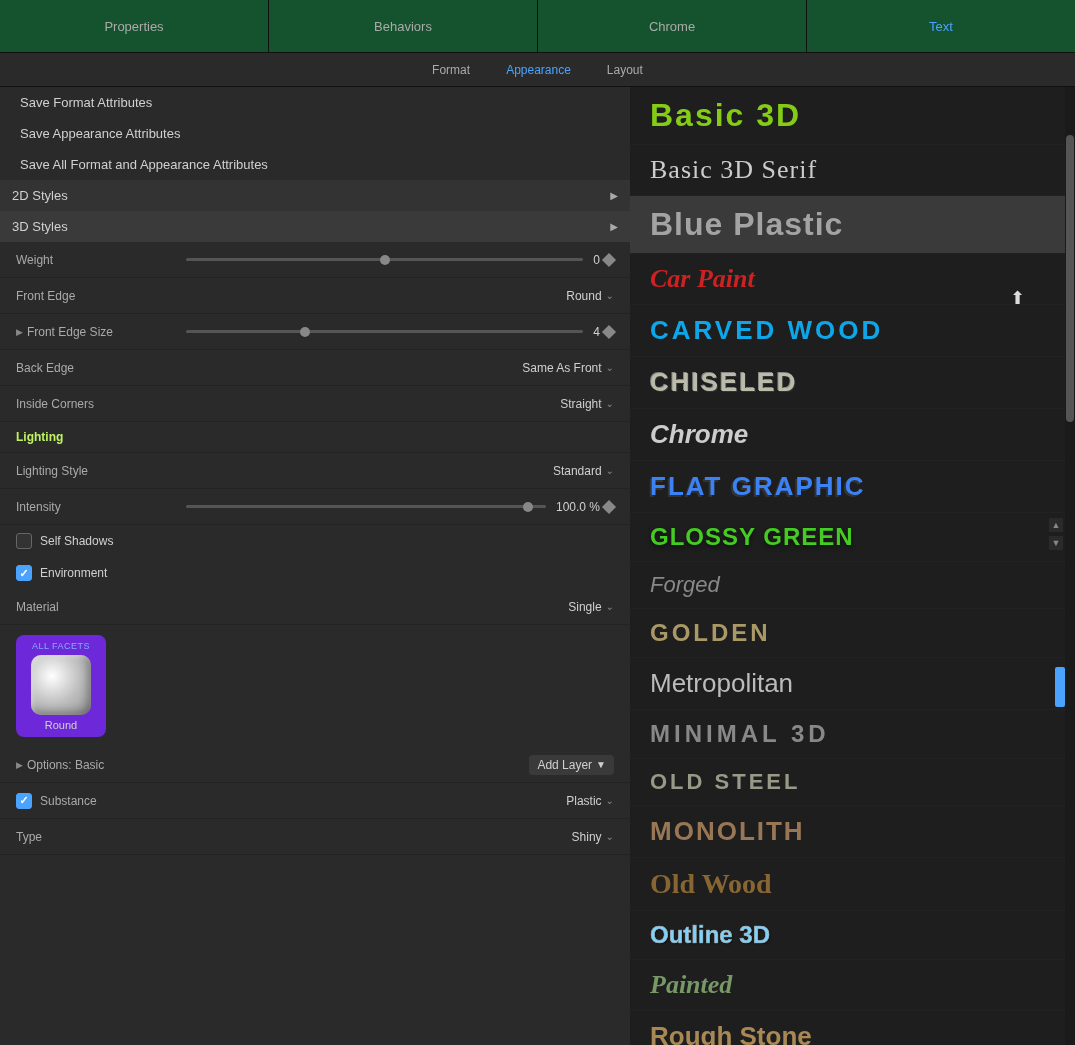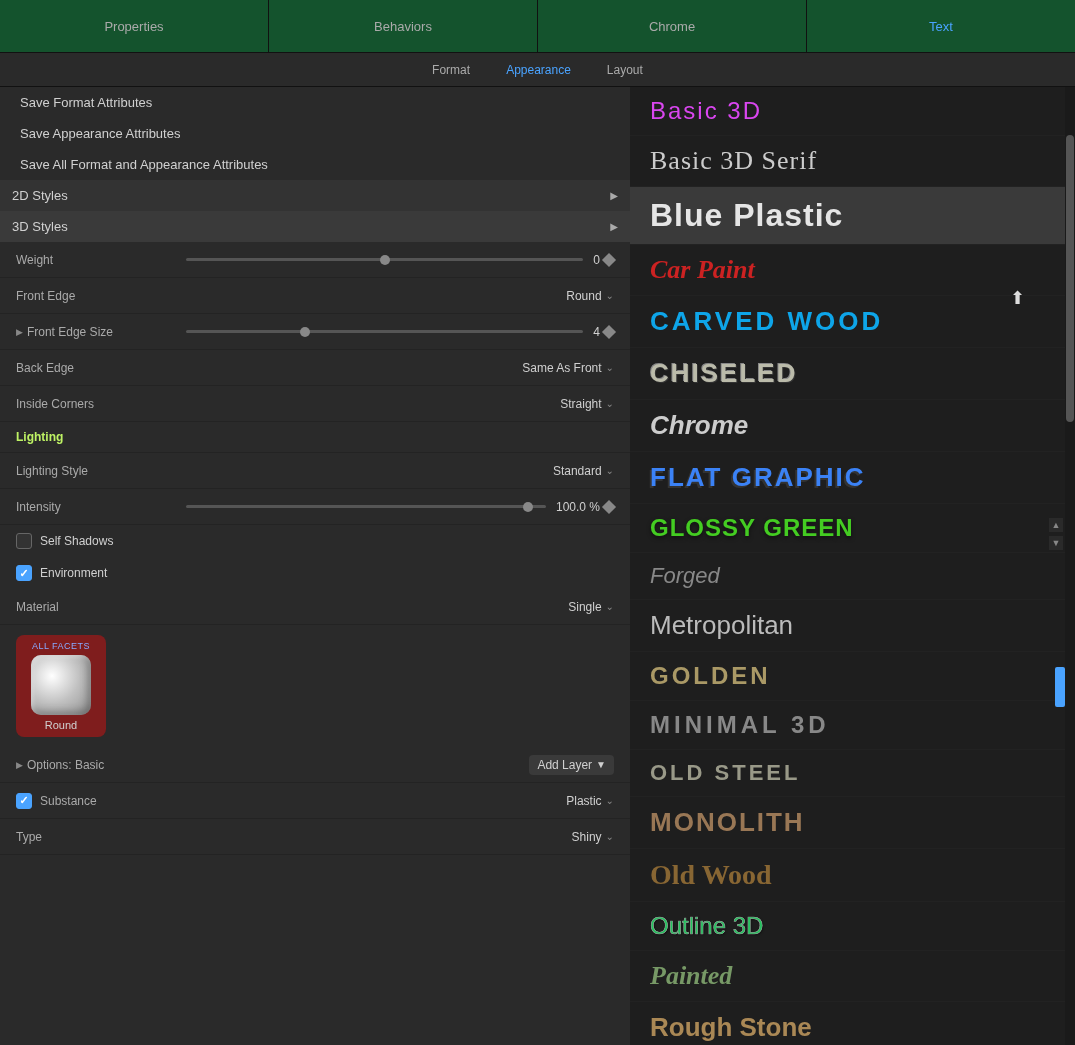--- a/index.html
+++ b/index.html
@@ -230,21 +230,21 @@
     }
 
     
     .facets-section {
       padding: 10px 16px;
     }
     .facet-item {
       display: inline-flex;
       flex-direction: column;
       align-items: center;
-      background: #7f1d1d;
+      background: #6d28d9;
       border-radius: 8px;
       padding: 6px;
       width: 90px;
     }
     .facet-label-top {
       font-size: 9px;
       color: #88aaff;
       text-transform: uppercase;
       margin-bottom: 4px;
       letter-spacing: 0.5px;
@@ -519,27 +519,27 @@
     </div>
 
   </div>
 
   <div class="right-panel" id="right-panel">
 
     <div class="cursor-indicator" style="top: 200px; right: 50px; z-index:10;">⬆</div>
 
     <div id="styles-list">
         <div class="style-item">
-          <span style="font-size: 24px; font-weight: 400; font-style: normal; color: #d946ef; letter-spacing: 2px; text-shadow: none;">Basic 3D</span>
+          <span style="font-size: 32px; font-weight: 700; font-style: normal; color: #84cc16; letter-spacing: 2px; text-shadow: none;">Basic 3D</span>
         </div>
         <div class="style-item">
           <span style="font-size: 26px; font-weight: 400; font-style: normal; color: rgb(204, 204, 204); letter-spacing: 1px; text-shadow: none; font-family: Georgia, serif;">Basic 3D Serif</span>
         </div>
         <div class="style-item selected">
-          <span style="font-size: 32px; font-weight: 900; font-style: normal; color: #e5e5e5; letter-spacing: 1px; text-shadow: none;">Blue Plastic</span>
+          <span style="font-size: 32px; font-weight: 900; font-style: normal; color: #a3a3a3; letter-spacing: 1px; text-shadow: none;">Blue Plastic</span>
         </div>
         <div class="style-item">
           <span style="font-size: 26px; font-weight: 900; font-style: italic; color: rgb(204, 34, 34); letter-spacing: 0px; text-shadow: none; font-family: Georgia, serif;">Car Paint</span>
         </div>
         <div class="style-item">
           <span style="font-size: 26px; font-weight: 800; font-style: normal; color: #0ea5e9; letter-spacing: 3px; text-shadow: none;">CARVED WOOD</span>
         </div>
         <div class="style-item">
           <span style="font-size: 26px; font-weight: 900; font-style: normal; color: rgb(187, 187, 170); letter-spacing: 2px; text-shadow: rgb(51, 51, 51) 1px 1px 0px, rgb(136, 136, 136) -1px -1px 0px;">CHISELED</span>
         </div>
@@ -549,39 +549,39 @@
         <div class="style-item">
           <span style="font-size: 26px; font-weight: 900; font-style: normal; color: #3b82f6; letter-spacing: 2px; text-shadow: rgb(51, 51, 51) -2px 2px 0px;">FLAT GRAPHIC</span>
         </div>
         <div class="style-item">
           <span style="font-size: 24px; font-weight: 900; font-style: normal; color: rgb(68, 204, 34); letter-spacing: 1px; text-shadow: rgba(0, 0, 0, 0.5) 0px 2px 4px;">GLOSSY GREEN</span>
         </div>
         <div class="style-item">
           <span style="font-size: 22px; font-weight: 400; font-style: italic; color: rgb(136, 136, 136); letter-spacing: 0px; text-shadow: none;">Forged</span>
         </div>
         <div class="style-item">
+          <span style="font-size: 24px; font-weight: 600; font-style: normal; color: rgb(170, 153, 102); letter-spacing: 3px; text-shadow: none;">GOLDEN</span>
+        </div>
+        <div class="style-item">
           <span style="font-size: 26px; font-weight: 400; font-style: normal; color: rgb(187, 187, 187); letter-spacing: 0px; text-shadow: none;">Metropolitan</span>
         </div>
         <div class="style-item">
-          <span style="font-size: 24px; font-weight: 600; font-style: normal; color: rgb(170, 153, 102); letter-spacing: 3px; text-shadow: none;">GOLDEN</span>
-        </div>
-        <div class="style-item">
           <span style="font-size: 24px; font-weight: 600; font-style: normal; color: rgb(136, 136, 136); letter-spacing: 4px; text-shadow: none;">MINIMAL 3D</span>
         </div>
         <div class="style-item">
           <span style="font-size: 22px; font-weight: 700; font-style: normal; color: rgb(153, 153, 136); letter-spacing: 3px; text-shadow: none;">OLD STEEL</span>
         </div>
         <div class="style-item">
           <span style="font-size: 26px; font-weight: 900; font-style: normal; color: rgb(153, 119, 85); letter-spacing: 2px; text-shadow: none;">MONOLITH</span>
         </div>
         <div class="style-item">
           <span style="font-size: 28px; font-weight: 700; font-style: normal; color: rgb(136, 102, 51); letter-spacing: 0px; text-shadow: none; font-family: Georgia, serif;">Old Wood</span>
         </div>
         <div class="style-item">
-          <span style="font-size: 24px; font-weight: 400; font-style: normal; color: #22c55e; letter-spacing: 0px; text-shadow: rgb(255, 255, 255) 0px 0px 0px, rgba(0, 0, 0, 0.5) 1px 1px 2px; -webkit-text-stroke: 0.5px rgb(136, 136, 136);">Outline 3D</span>
+          <span style="font-size: 24px; font-weight: 700; font-style: normal; color: #7dd3fc; letter-spacing: 0px; text-shadow: rgb(255, 255, 255) 0px 0px 0px, rgba(0, 0, 0, 0.5) 1px 1px 2px; -webkit-text-stroke: 0.5px rgb(136, 136, 136);">Outline 3D</span>
         </div>
         <div class="style-item">
           <span style="font-size: 26px; font-weight: 700; font-style: italic; color: rgb(119, 153, 102); letter-spacing: 0px; text-shadow: none; font-family: Georgia, serif;">Painted</span>
         </div>
         <div class="style-item">
           <span style="font-size: 26px; font-weight: 700; font-style: normal; color: rgb(170, 136, 85); letter-spacing: 0px; text-shadow: none;">Rough Stone</span>
         </div>
       </div>
 
     <div style="position:absolute; right:0; top:0; width:10px; height:100%; background:#1a1a1a;">

